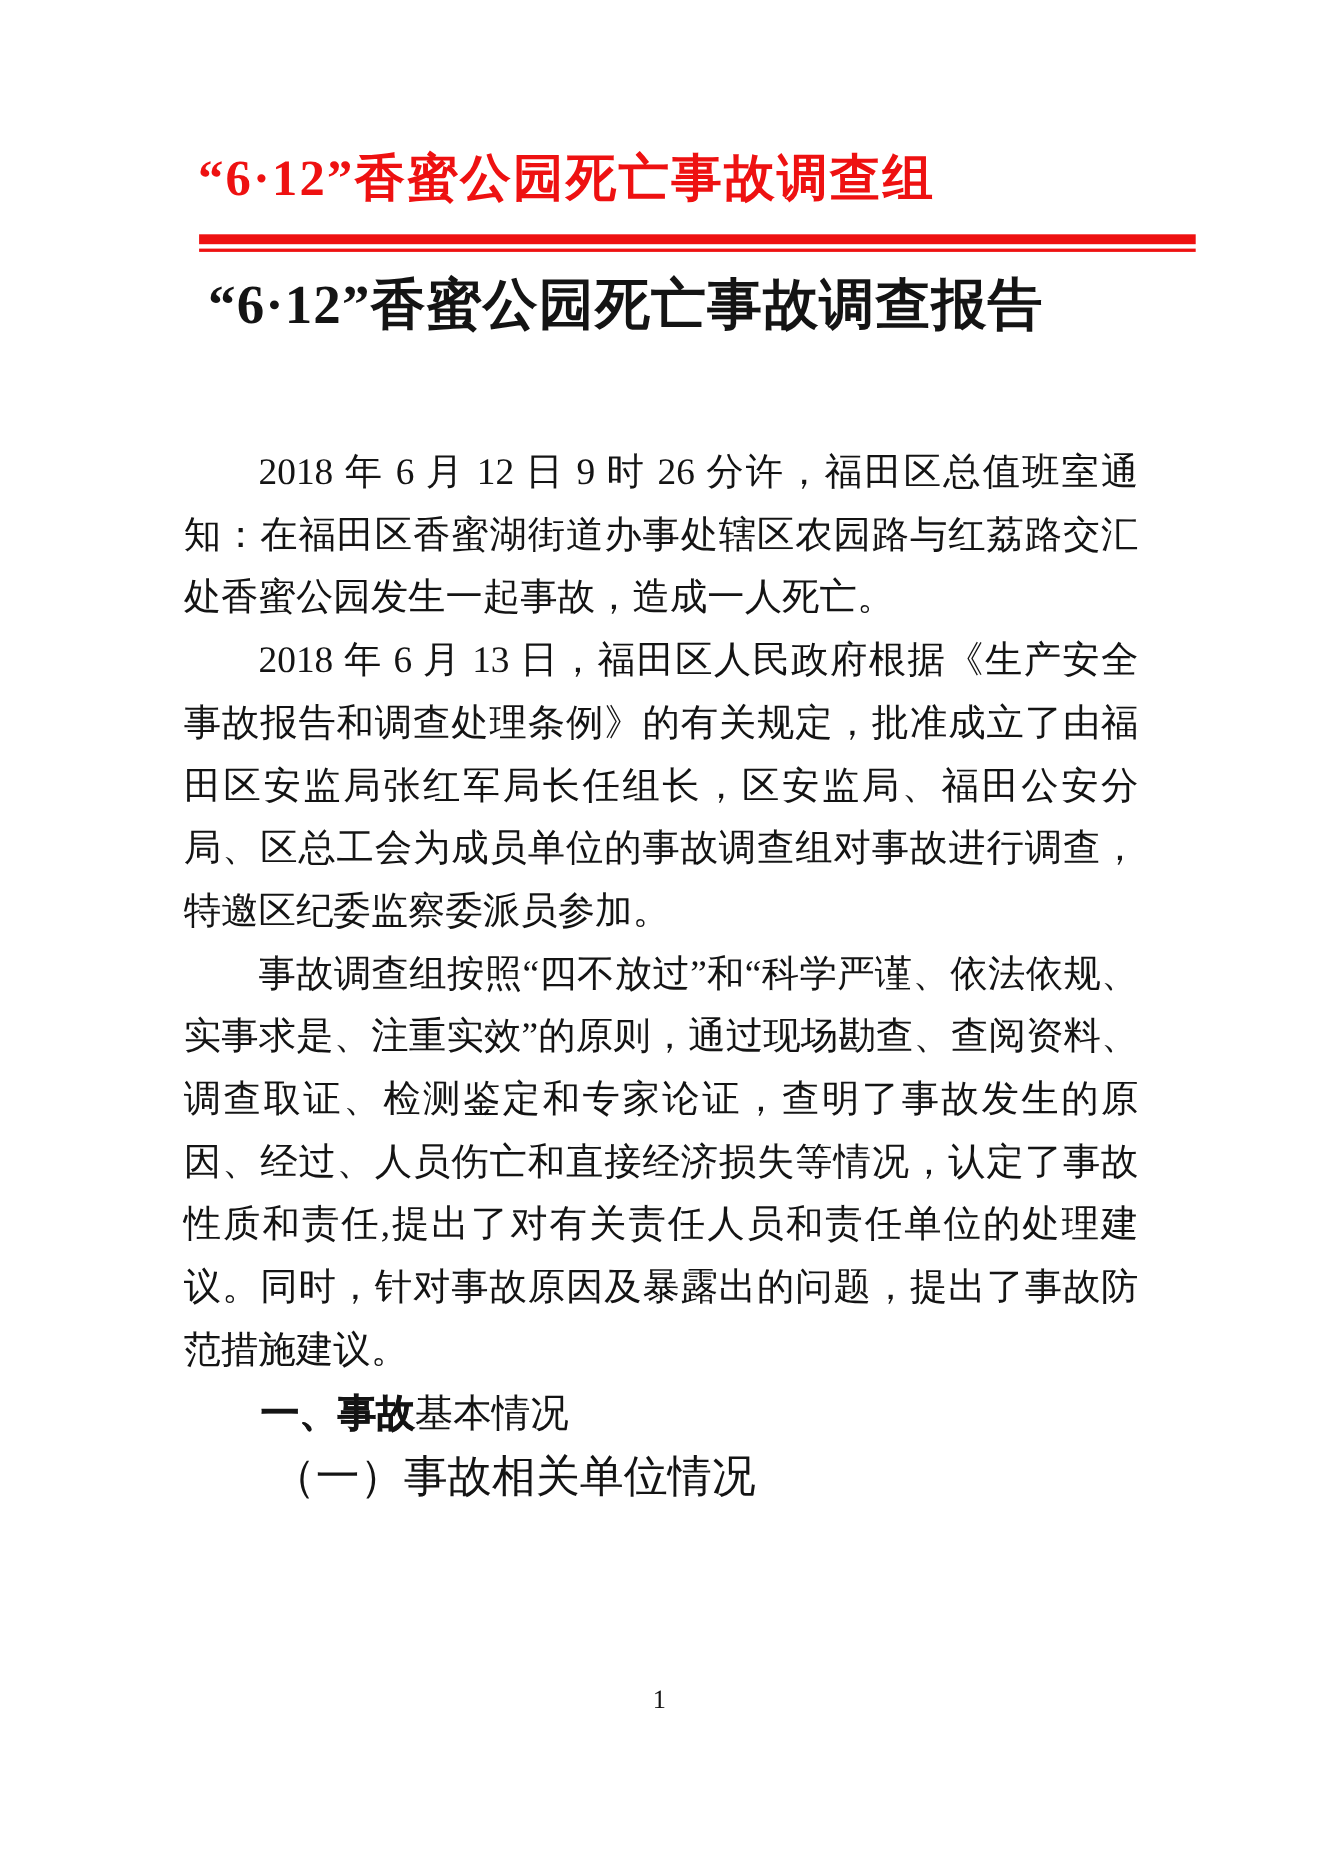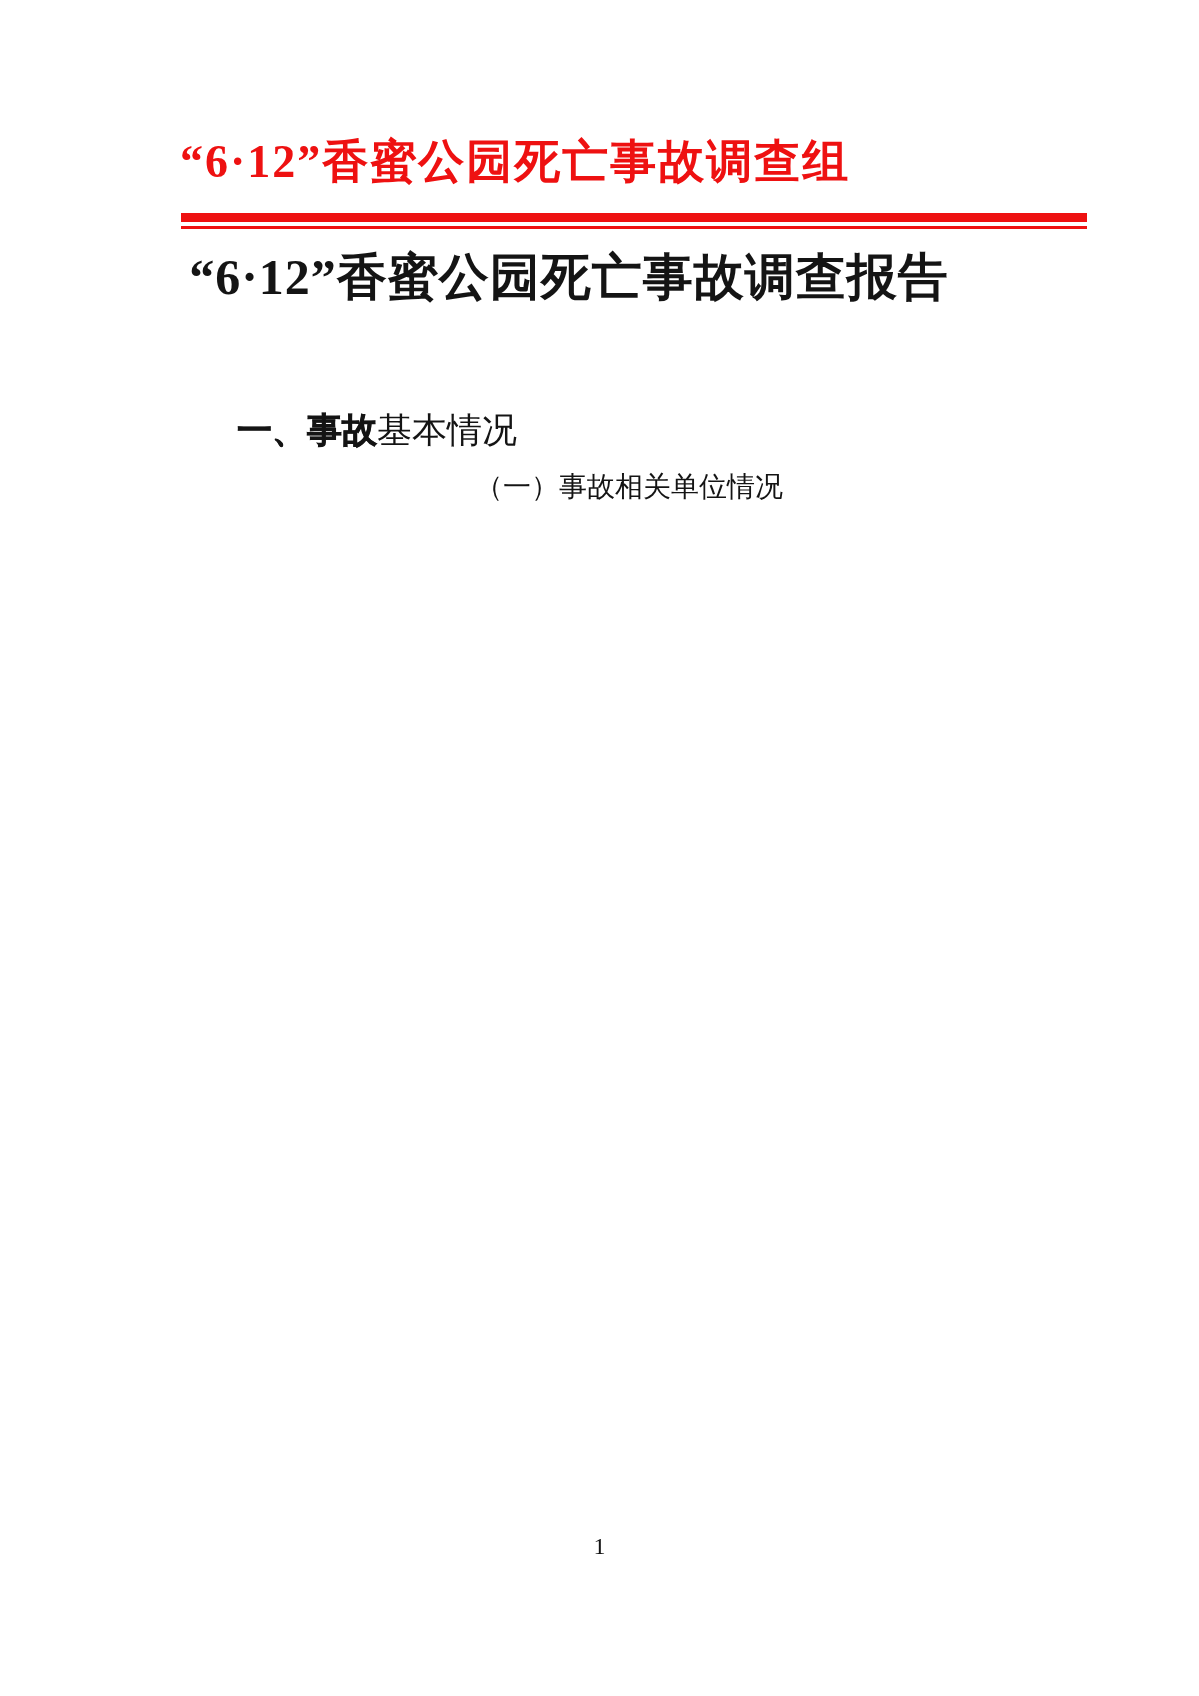--- a/index.html
+++ b/index.html
@@ -62,23 +62,23 @@
   }
   .section-heading .emph {
     font-weight: bold;
     margin-top: 20px;
     -webkit-text-stroke: 0.6px currentColor;
   }
   .section-heading .rest { font-weight: 500; }
   .subheading {
     margin: 0;
     text-indent: 2em;
-    font-size: 28px;
+    font-size: 40px;
     line-height: 57px;
-    text-align: center;
+    text-align: left;
   }
   .page-number {
     position: absolute;
     left: 0; top: 1528px; width: 1199px;
     text-align: center;
     font-size: 24px;
     line-height: 36px;
   }
 </style>
 </head>
@@ -88,22 +88,25 @@
 
   <div class="letterhead-title">“6·12”香蜜公园死亡事故调查组</div>
 
   <div class="rule-thick"></div>
   <div class="rule-thin"></div>
 
   <h1 class="doc-title">“6·12”香蜜公园死亡事故调查报告</h1>
 
   <div class="content">
 
+    <p>2018 年 6 月 12 日 9 时 26 分许，福田区总值班室通知：在福田区香蜜湖街道办事处辖区农园路与红荔路交汇处香蜜公园发生一起事故，造成一人死亡。</p>
 
+    <p>2018 年 6 月 13 日，福田区人民政府根据《生产安全事故报告和调查处理条例》的有关规定，批准成立了由福田区安监局张红军局长任组长，区安监局、福田公安分局、区总工会为成员单位的事故调查组对事故进行调查，特邀区纪委监察委派员参加。</p>
 
+    <p>事故调查组按照“四不放过”和“科学严谨、依法依规、实事求是、注重实效”的原则，通过现场勘查、查阅资料、调查取证、检测鉴定和专家论证，查明了事故发生的原因、经过、人员伤亡和直接经济损失等情况，认定了事故性质和责任,提出了对有关责任人员和责任单位的处理建议。同时，针对事故原因及暴露出的问题，提出了事故防范措施建议。</p>
 
     <h2 class="section-heading"><span class="emph">一、事故</span><span class="rest">基本情况</span></h2>
 
     <p class="subheading">（一）事故相关单位情况</p>
 
 
   </div>
 
   <div class="page-number">1</div>
 

